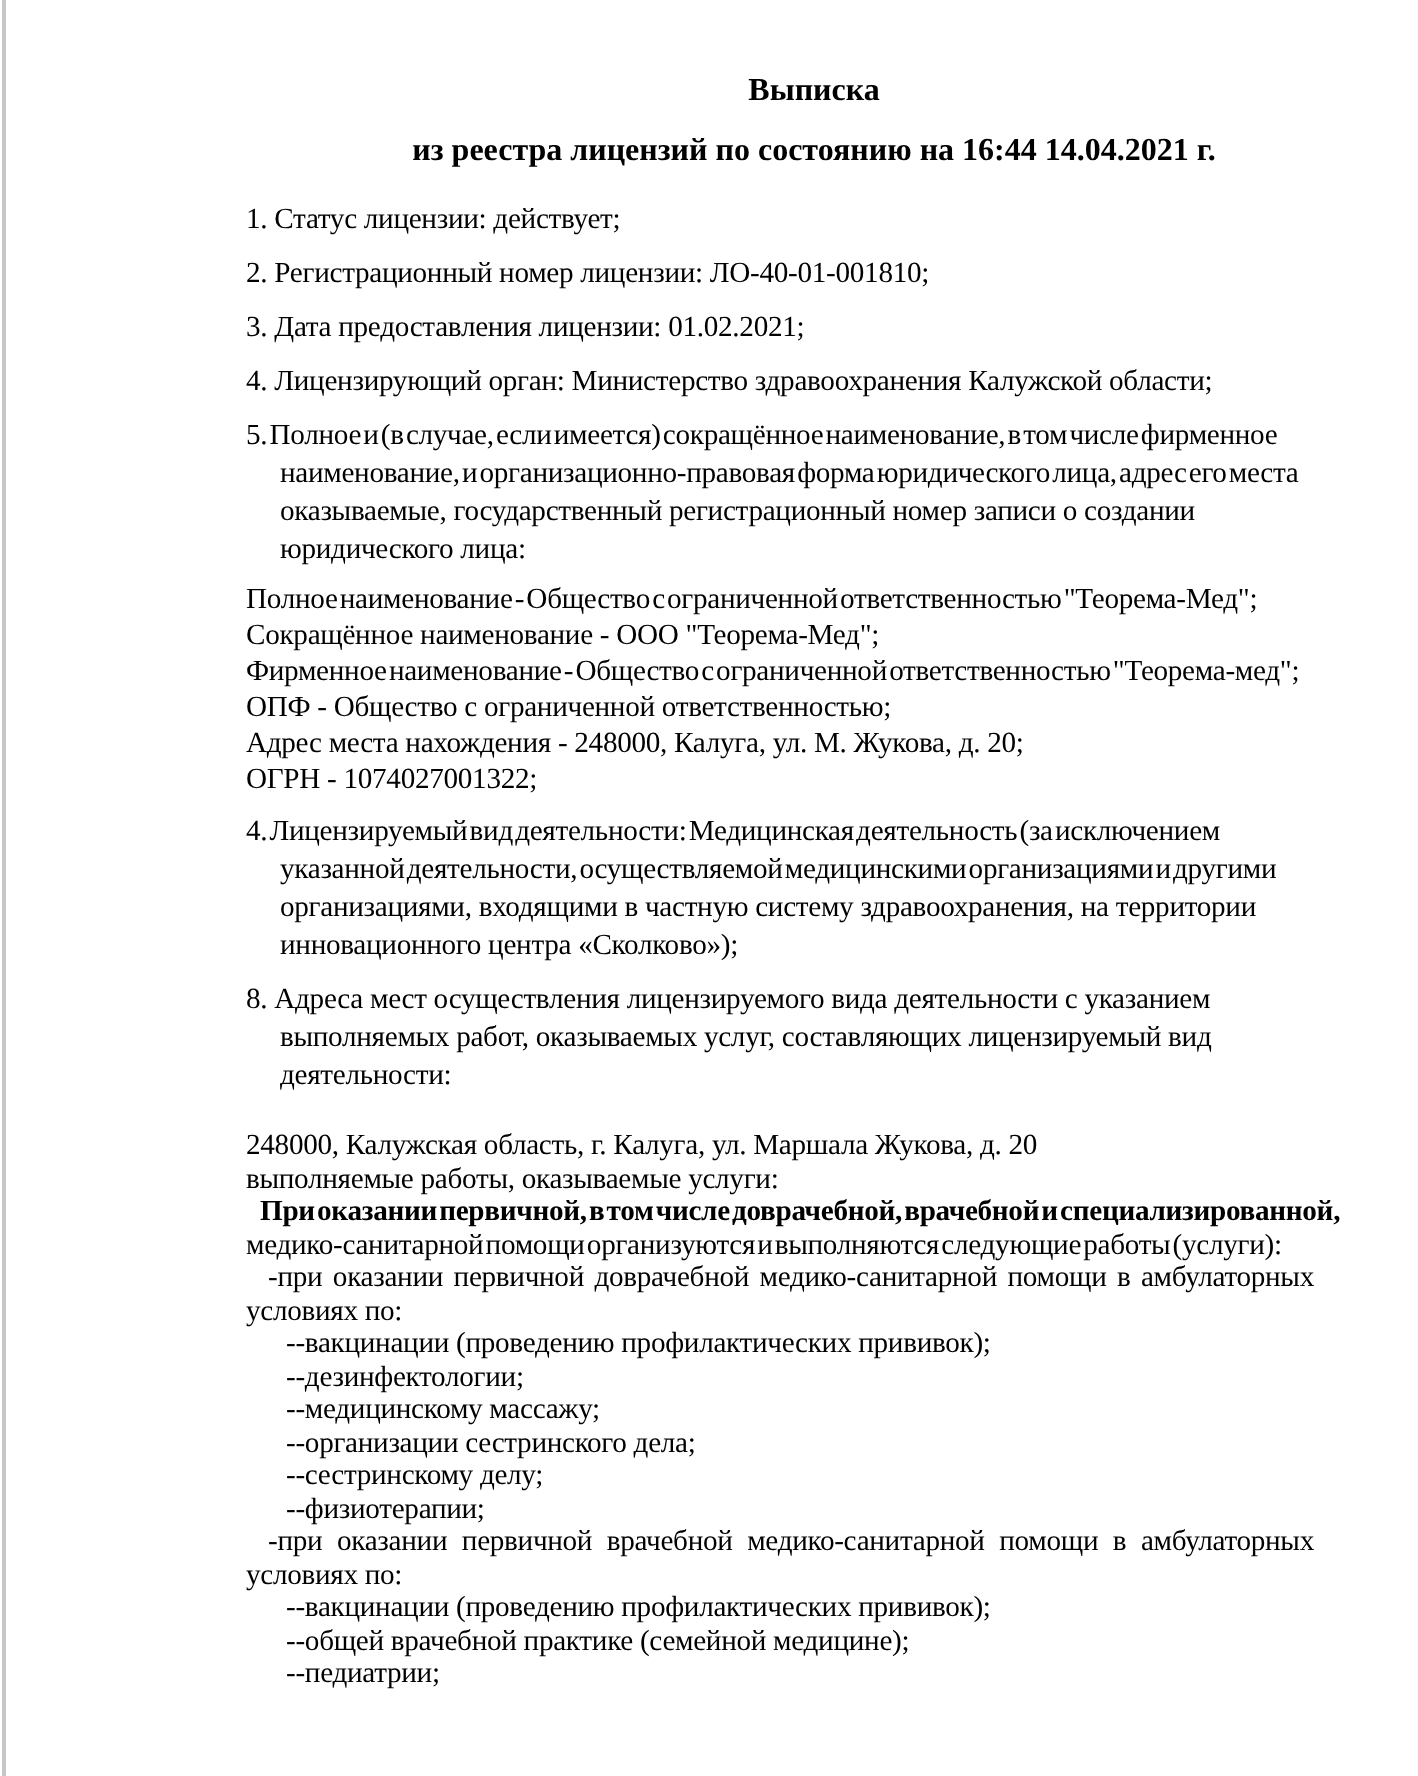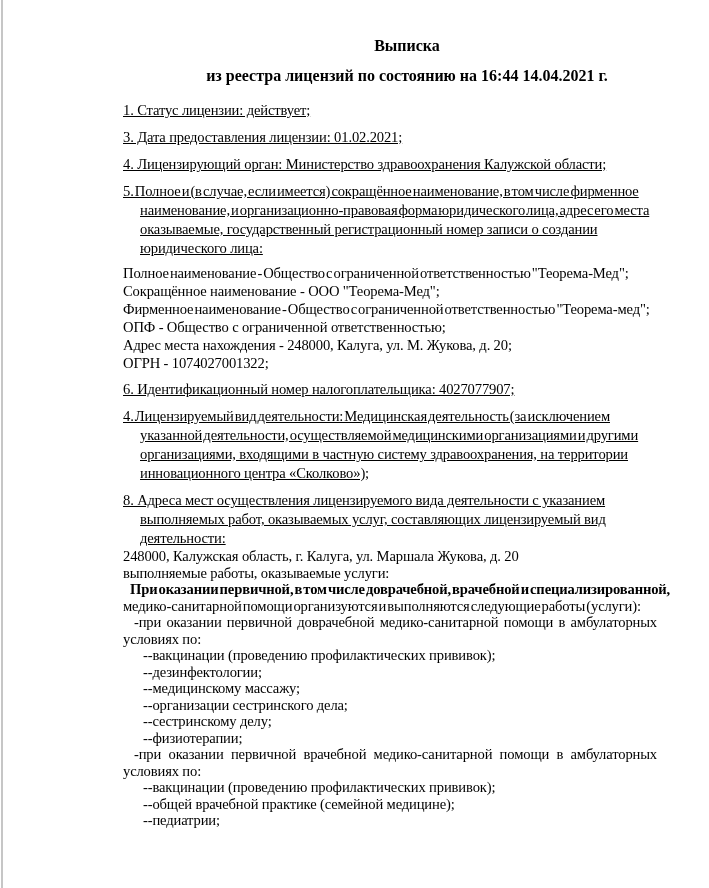--- a/index.html
+++ b/index.html
@@ -33,26 +33,26 @@
     font-size: 16px;
     line-height: 19px;
     padding-left: 34px; 
     white-space: nowrap;
   }
   .subtitle {
     margin-top: 11px;
   }
   .body-blocks { margin-top: 16px; }
   .block { }
-  .item   { margin-top: 8px; text-decoration: underline; }
+  .item   { margin-top: 8px; }
   .item .line { line-height: 19px; }
   .item .line.cont { padding-left: 17px; }
   .nblock { margin-top: 6px; }
   .nblock .line { line-height: 18px; }
-  .svc    { margin-top: 0; }
+  .svc    { margin-top: 17px; }
   .svc .line { line-height: 16.5px; }
   .line {
     font-size: 14.6px;
     letter-spacing: -0.15px;
     white-space: nowrap;
   }
   .dense { word-spacing: -2.4px; }
   .ind1 { padding-left: 7px; font-weight: bold; }
   .ind2 { padding-left: 11px; }
   .ind3 { padding-left: 20px; }
@@ -67,41 +67,41 @@
 <div class="page-edge"></div>
 
 <div class="doc">
   <div class="title-line">Выписка</div>
   <div class="title-line subtitle">из реестра лицензий по состоянию на 16:44 14.04.2021 г.</div>
   <div class="body-blocks">
       <div class="block item">
         <div class="line">1. Статус лицензии: действует;</div>
       </div>
       <div class="block item">
+        <div class="line">2. Регистрационный номер лицензии: ЛО-40-01-001810;</div>
+      </div>
+      <div class="block item">
         <div class="line">3. Дата предоставления лицензии: 01.02.2021;</div>
       </div>
       <div class="block item">
         <div class="line">4. Лицензирующий орган: Министерство здравоохранения Калужской области;</div>
       </div>
       <div class="block item">
         <div class="line dense">5. Полное и (в случае, если имеется) сокращённое наименование, в том числе фирменное</div>
         <div class="line dense cont">наименование, и организационно-правовая форма юридического лица, адрес его места</div>
         <div class="line cont">оказываемые, государственный регистрационный номер записи о создании</div>
         <div class="line cont">юридического лица:</div>
       </div>
       <div class="block nblock">
         <div class="line dense">Полное наименование - Общество с ограниченной ответственностью "Теорема-Мед";</div>
         <div class="line">Сокращённое наименование - ООО "Теорема-Мед";</div>
         <div class="line dense">Фирменное наименование - Общество с ограниченной ответственностью "Теорема-мед";</div>
         <div class="line">ОПФ - Общество с ограниченной ответственностью;</div>
         <div class="line">Адрес места нахождения - 248000, Калуга, ул. М. Жукова, д. 20;</div>
         <div class="line">ОГРН - 1074027001322;</div>
-      </div>
-      <div class="block item">
-        <div class="line">6. Идентификационный номер налогоплательщика: 4027077907;</div>
       </div>
       <div class="block item">
         <div class="line dense">4. Лицензируемый вид деятельности: Медицинская деятельность (за исключением</div>
         <div class="line dense cont">указанной деятельности, осуществляемой медицинскими организациями и другими</div>
         <div class="line cont">организациями, входящими в частную систему здравоохранения, на территории</div>
         <div class="line cont">инновационного центра «Сколково»);</div>
       </div>
       <div class="block item">
         <div class="line">8. Адреса мест осуществления лицензируемого вида деятельности с указанием</div>
         <div class="line cont">выполняемых работ, оказываемых услуг, составляющих лицензируемый вид</div>

